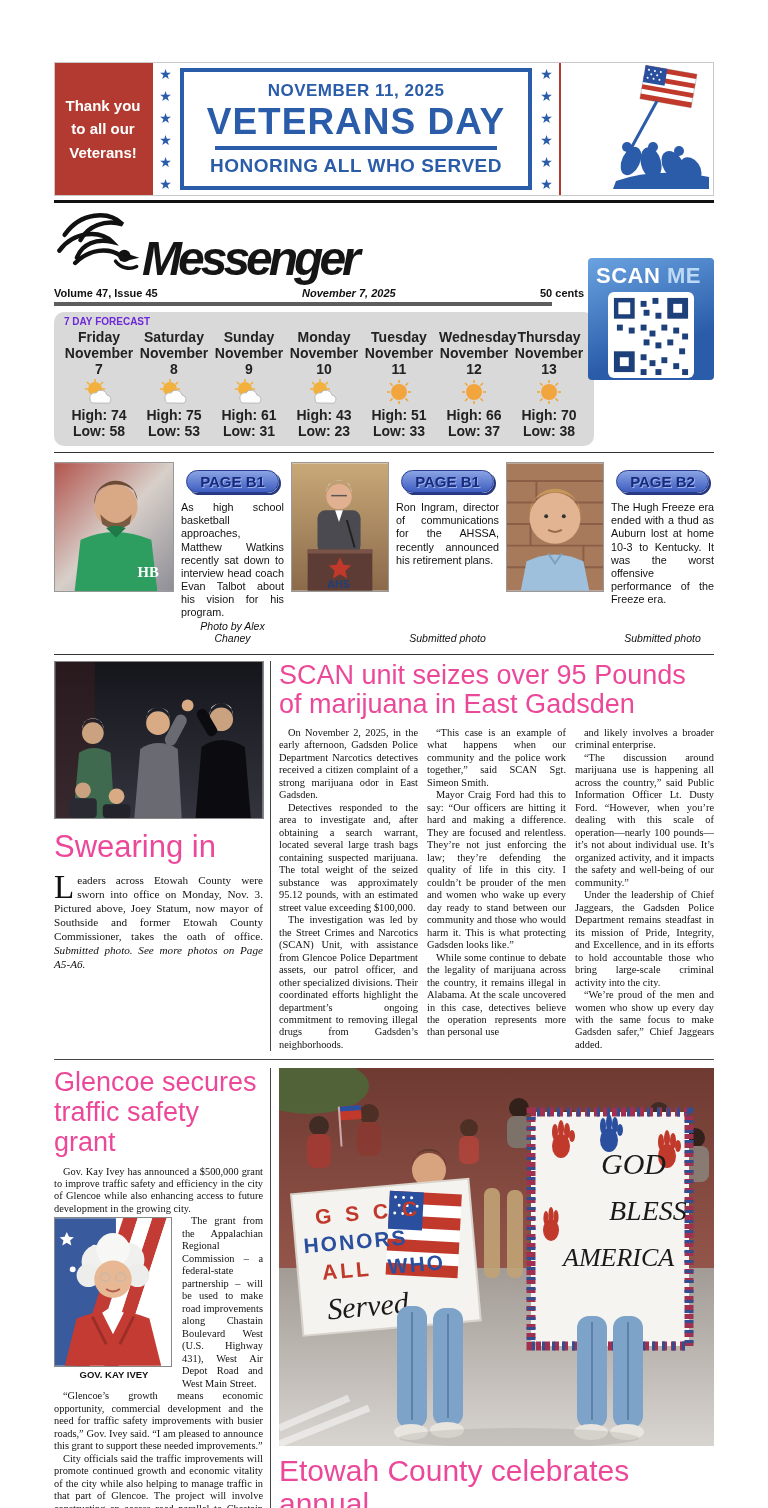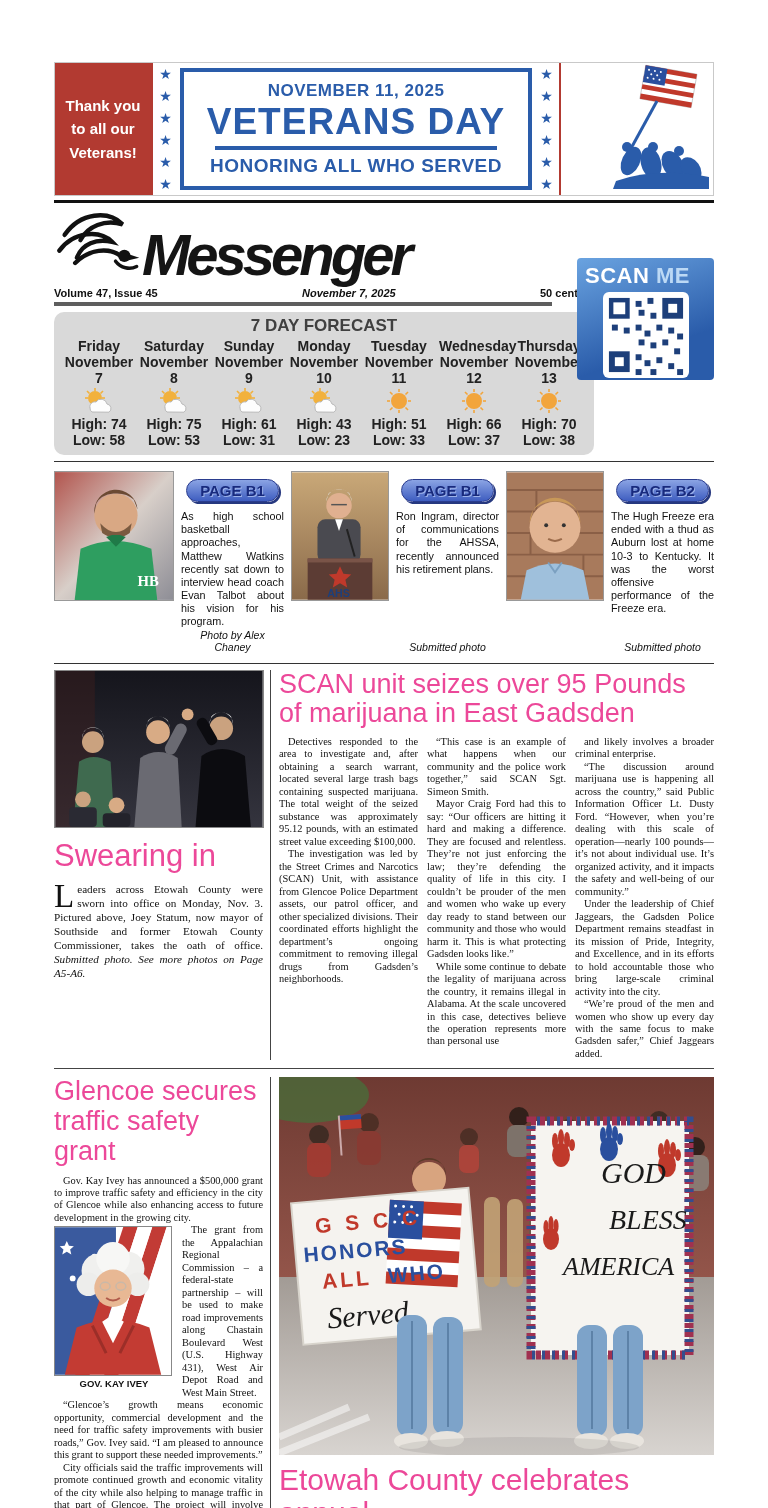--- a/index.html
+++ b/index.html
@@ -22,36 +22,36 @@
   .banner-sub { font-size:19px; font-weight:bold; letter-spacing:.5px; }
   .banner-flag { width:152px; background:#fff; }
 
   .rule-thick { height:3px; background:#111; margin-top:4px; }
   .rule-thin { height:1px; background:#333; }
 
   
   .mast-wrap { position:relative; }
   .masthead { display:flex; align-items:flex-end; height:78px; overflow:visible; }
   .mast-title { font-family:"Liberation Sans", sans-serif; font-style:italic; font-weight:bold;
-    font-size:58px; letter-spacing:-4px; line-height:.92; color:#151515; }
+    font-size:48px; letter-spacing:-4px; line-height:.92; color:#151515; }
   .mast-info { display:flex; justify-content:space-between; align-items:center; margin-top:6px;
     font-family:"Liberation Sans", sans-serif; font-size:11px; font-weight:bold; padding-right:130px; }
   .mast-info .mi-date { font-style:italic; }
   .mast-bar { height:4px; background:#5e5e5e; width:498px; margin-top:3px; }
 
-  .scanme { position:absolute; right:0; top:55px; width:137px; height:122px;
+  .scanme { position:absolute; right:0; top:55px; width:126px; height:122px;
     background:linear-gradient(160deg,#6aa3e0,#2a5caa 70%); border-radius:4px; padding:5px 8px;
     font-family:"Liberation Sans", sans-serif; }
   .scanme-label { font-size:22px; font-weight:bold; color:#fff; letter-spacing:.5px; }
   .scanme-label .me { color:#bcd9f5; }
   .scanme-qr { margin:3px auto 0; display:block; }
 
   
   .forecast { background:#d9d9d9; border-radius:10px; margin-top:6px; padding:4px 10px 7px; width:540px; }
-  .fc-title { text-align:center; font-family:"Liberation Sans", sans-serif; font-weight:bold; font-size:17px; color:#404040; }
+  .fc-title { text-align:left; font-family:"Liberation Sans", sans-serif; font-weight:bold; font-size:10px; color:#6d28d9; }
   .fc-grid { display:flex; justify-content:space-between; margin-top:2px; }
   .fc-day { width:70px; text-align:center; font-family:"Liberation Sans", sans-serif; font-size:14px; font-weight:bold; color:#222; }
   .fc-day .nm { display:block; }
   .fc-icon { margin:2px auto; display:block; }
 
   
   .teasers { display:flex; gap:7px; padding:5px 0 6px; margin-top:4px; align-items:stretch; }
   .tz-photo { border:1px solid #999; flex:none; }
   .tz-text { flex:1; display:flex; flex-direction:column; font-family:"Liberation Sans", sans-serif; }
   .pill { align-self:center; background:linear-gradient(#8ba4e4,#3e5dc0); color:#182a7d; font-weight:bold;
@@ -457,20 +457,21 @@
       </div>
     </div>
 
     <div class="main-right">
       <div class="headline scan-h">
         <div>SCAN unit seizes over 95 Pounds</div>
         <div>of marijuana in East Gadsden</div>
       </div>
       <div class="cols3 bodytxt">
         <div class="col">
+          <p>On November 2, 2025, in the early afternoon, Gadsden Police Department Narcotics detectives received a citizen complaint of a strong marijuana odor in East Gadsden.</p>
           <p>Detectives responded to the area to investigate and, after obtaining a search warrant, located several large trash bags containing suspected marijuana. The total weight of the seized substance was approximately 95.12 pounds, with an estimated street value exceeding $100,000.</p>
           <p>The investigation was led by the Street Crimes and Narcotics (SCAN) Unit, with assistance from Glencoe Police Department assets, our patrol officer, and other specialized divisions. Their coordinated efforts highlight the department’s ongoing commitment to removing illegal drugs from Gadsden’s neighborhoods.</p>
         </div>
         <div class="col">
           <p>“This case is an example of what happens when our community and the police work together,” said SCAN Sgt. Simeon Smith.</p>
           <p>Mayor Craig Ford had this to say: “Our officers are hitting it hard and making a difference. They are focused and relentless. They’re not just enforcing the law; they’re defending the quality of life in this city. I couldn’t be prouder of the men and women who wake up every day ready to stand between our community and those who would harm it. This is what protecting Gadsden looks like.”</p>
           <p>While some continue to debate the legality of marijuana across the country, it remains illegal in Alabama. At the scale uncovered in this case, detectives believe the operation represents more than personal use</p>
         </div>
         <div class="col">
           <p>and likely involves a broader criminal enterprise.</p>

